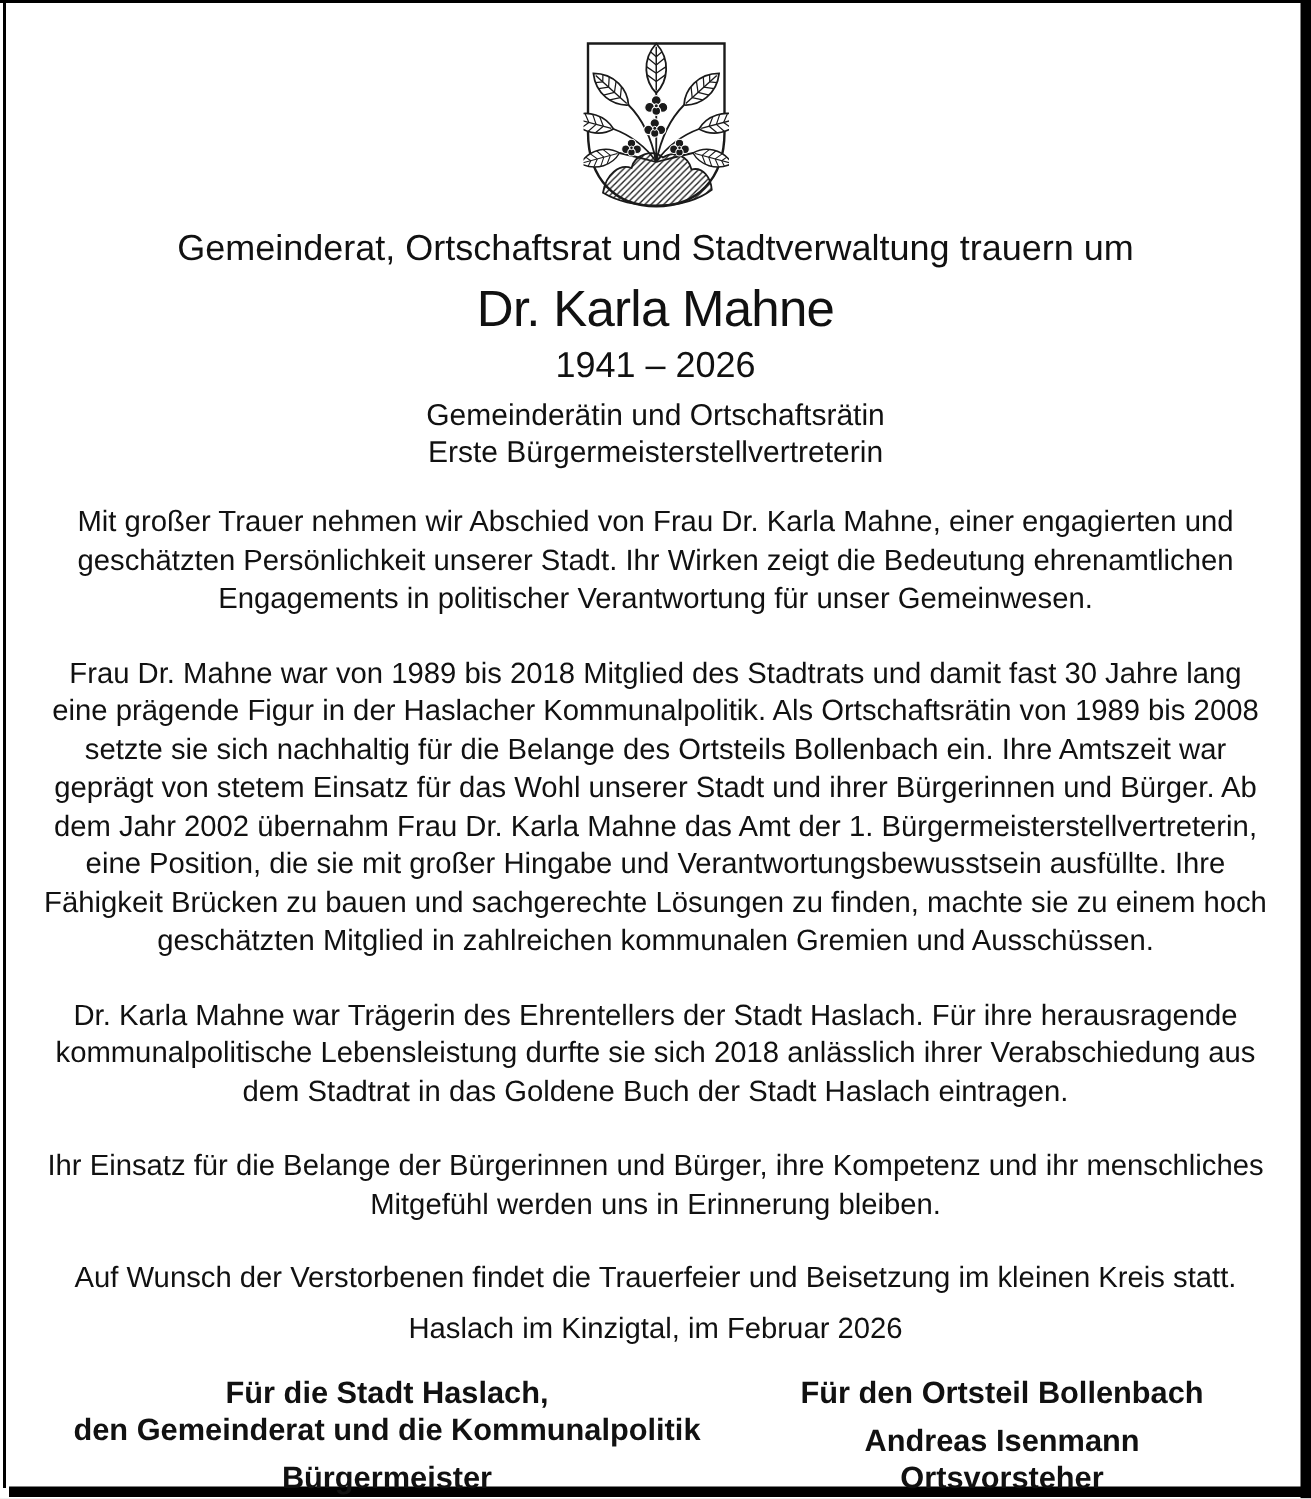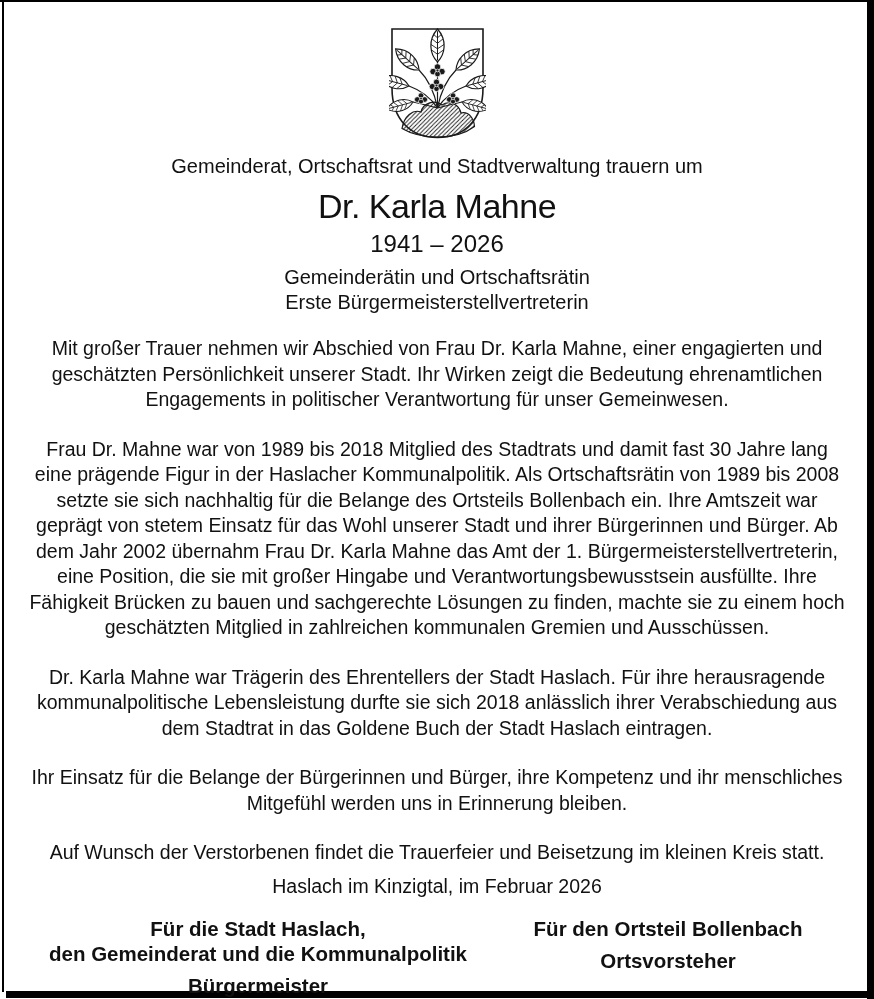--- a/index.html
+++ b/index.html
@@ -19,21 +19,21 @@
   .frame.left   { left: 2px; top: 0; width: 2px; height: 992px; }
   .frame.right  { right: 0; top: 0; width: 7px; height: 999px; }
   .frame.bottom { left: 6px; top: 991px; width: 868px; height: 7px; }
 
   .content { position: absolute; inset: 0; text-align: center; }
 
   .crest { display: block; margin: 26px auto 0 auto; }
 
   .intro {
     margin-top: 13px;
-    font-size: 20px;
+    font-size: 24px;
     line-height: 24px;
     font-weight: 400;
   }
   .deceased-name {
     margin: 4px 0 0 0;
     font-size: 34px;
     line-height: 48px;
     font-weight: 400;
     letter-spacing: -0.5px;
   }
@@ -163,19 +163,20 @@
         </div>
         <div class="sig-person">
           <div>Bürgermeister</div>
         </div>
       </div>
       <div class="sig-col right-col">
         <div class="sig-org">
           <div>Für den Ortsteil Bollenbach</div>
         </div>
         <div class="sig-person">
+          <div>Andreas Isenmann</div>
           <div>Ortsvorsteher</div>
         </div>
       </div>
     </div>
 
   </div>
 </div>
 
 </body></html>

